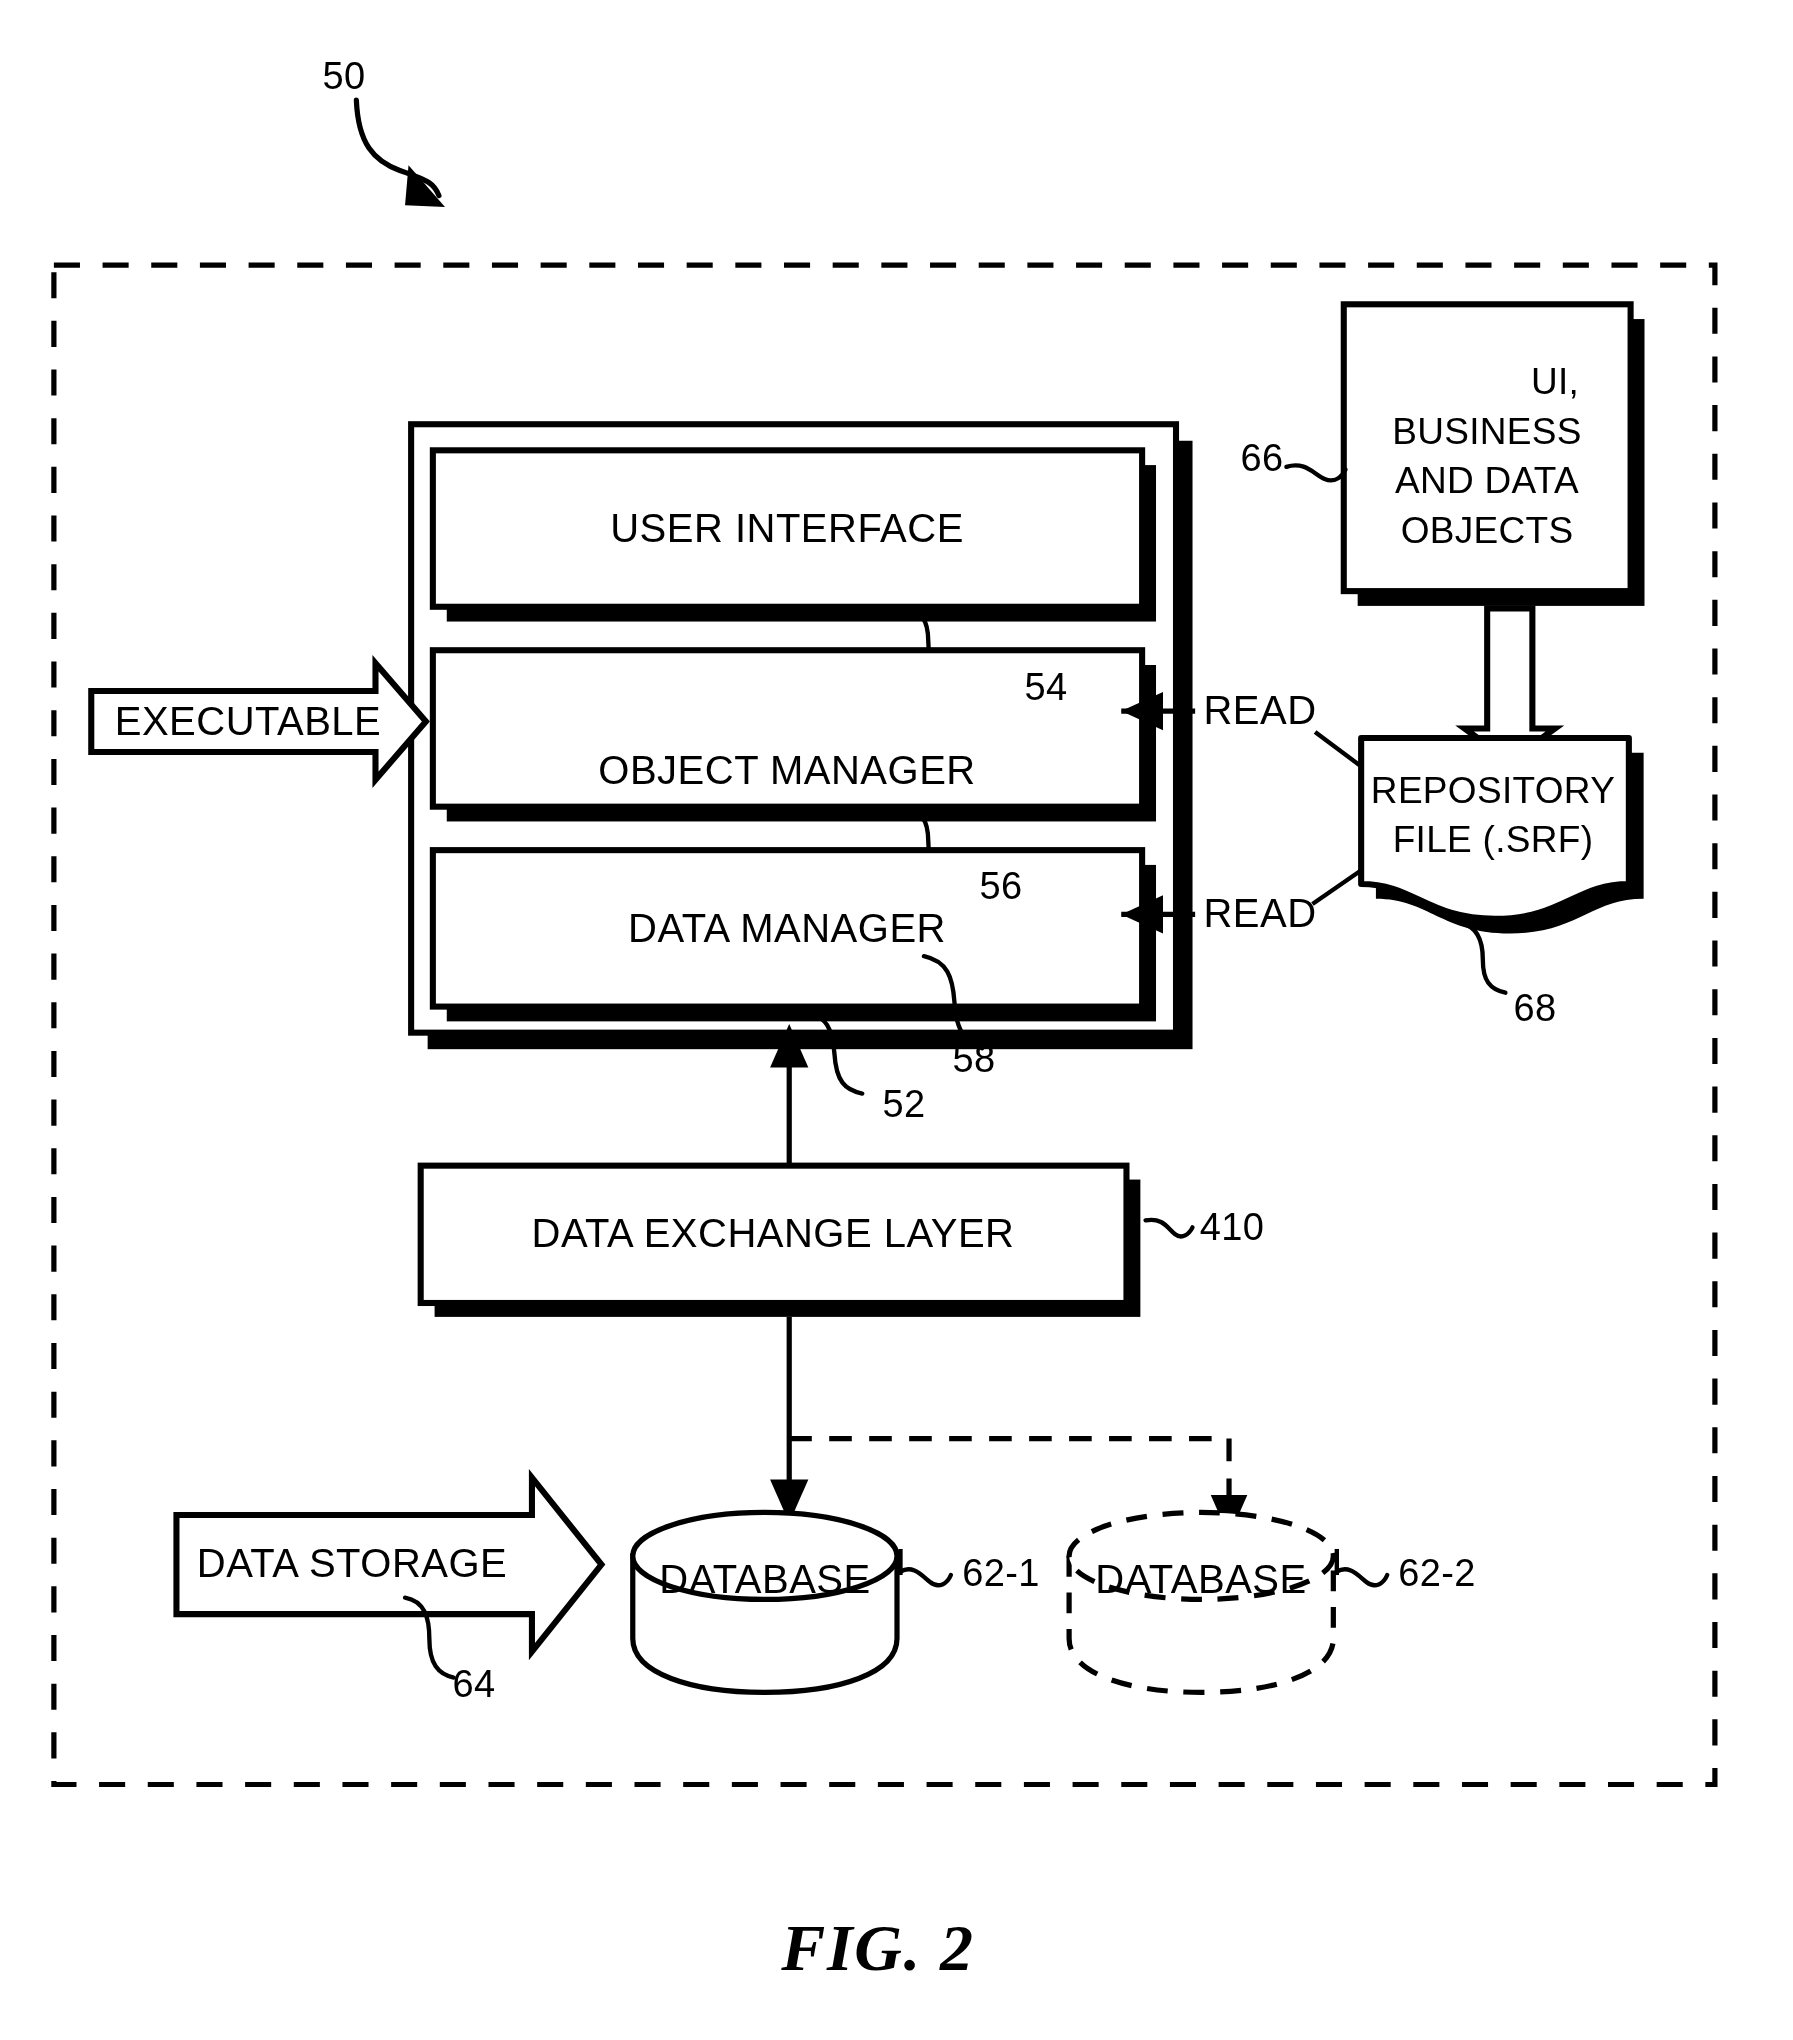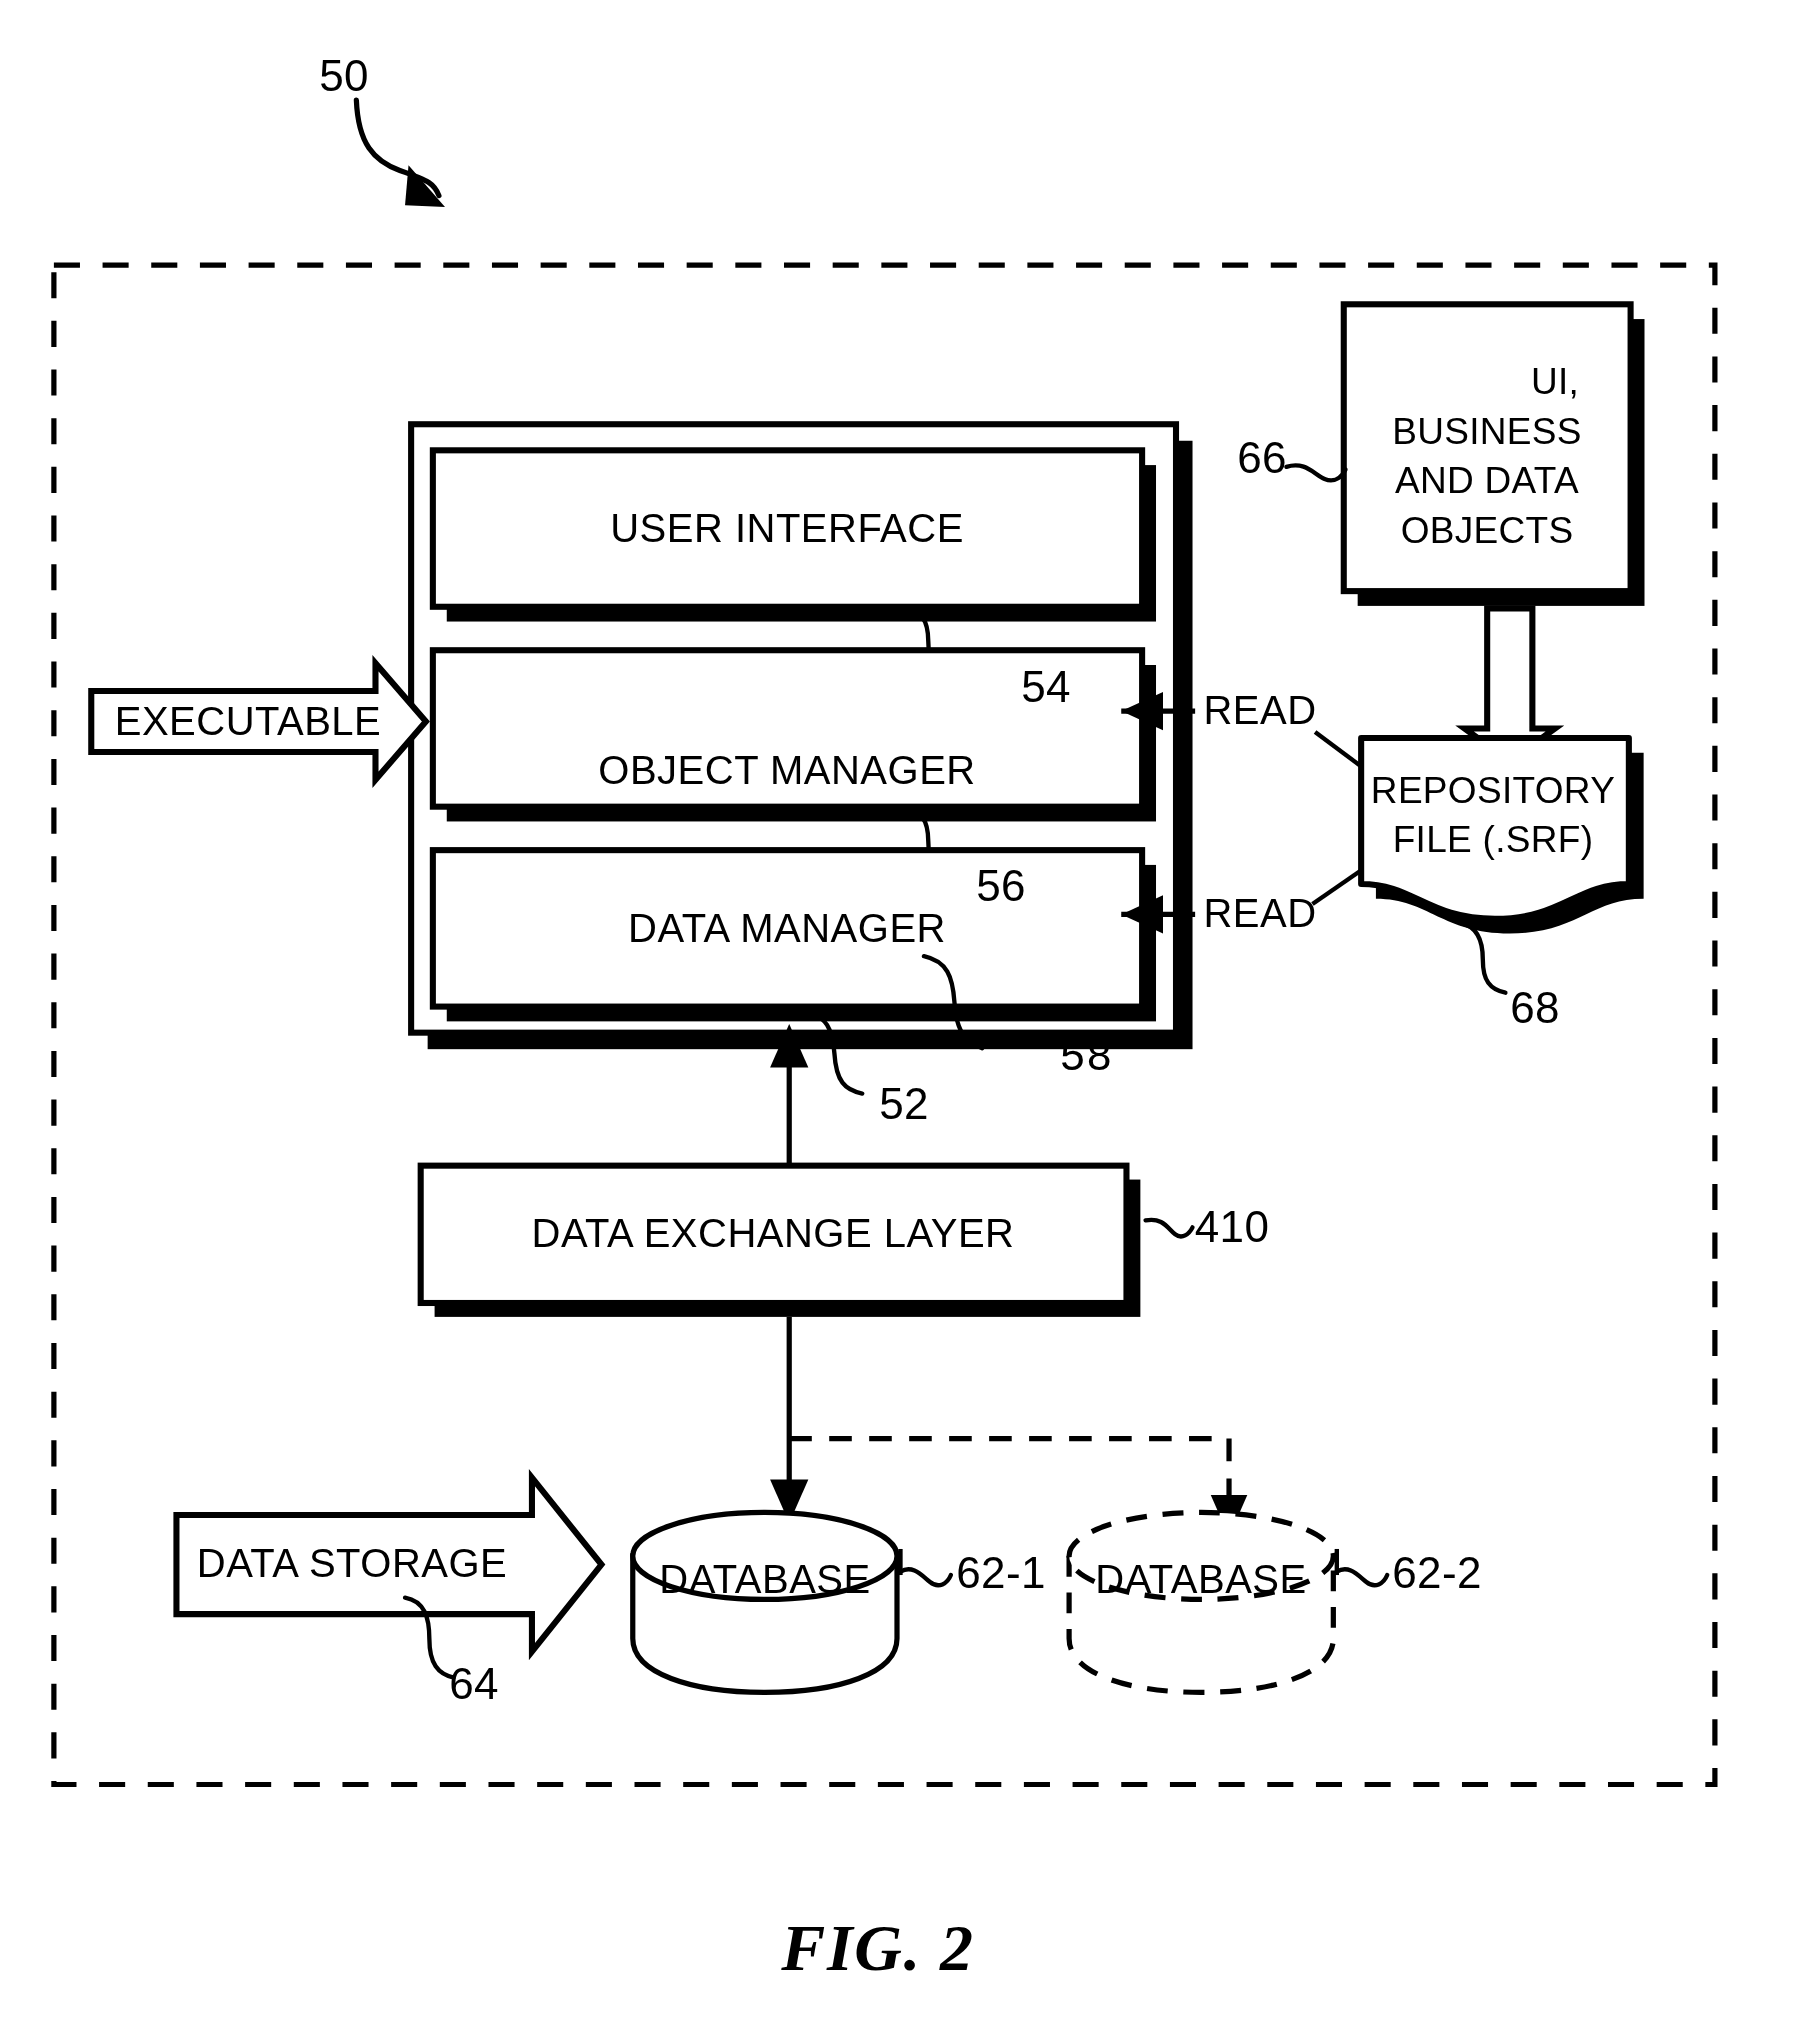--- a/index.html
+++ b/index.html
@@ -32,21 +32,21 @@
     color: #000;
     font-family: "Liberation Sans", sans-serif;
     white-space: pre;
     line-height: 1.18;
   }
   .center {
     text-align: center;
     transform: translate(-50%, -50%);
   }
   .ref {
-    font-size: 44px;
+    font-size: 38px;
     letter-spacing: 0.4px;
   }
   .boxlabel {
     font-size: 40px;
     letter-spacing: 0.5px;
   }
   .smalllabel {
     font-size: 37px;
     letter-spacing: 0.3px;
   }
@@ -160,21 +160,21 @@
 
   <div class="txt ref center" style="left:344px; top:76px;">50</div>
 
   <div class="txt boxlabel center" style="left:787px; top:529px;">USER INTERFACE</div>
   <div class="txt ref center" style="left:1046px; top:687px;">54</div>
 
   <div class="txt boxlabel center" style="left:787px; top:729px;margin-top:42px;">OBJECT MANAGER</div>
   <div class="txt ref center" style="left:1001px; top:886px;">56</div>
 
   <div class="txt boxlabel center" style="left:787px; top:929px;">DATA MANAGER</div>
-  <div class="txt ref center" style="left:1086px; top:1059px;font-family:Liberation Mono, monospace;">58</div>
+  <div class="txt ref center" style="left:974px; top:1059px;">58</div>
 
   <div class="txt ref center" style="left:904px; top:1104px;">52</div>
 
   <div class="txt boxlabel center" style="left:248px; top:722px;">EXECUTABLE</div>
 
   <div class="txt boxlabel center" style="left:1260px; top:711px;">READ</div>
   <div class="txt boxlabel center" style="left:1260px; top:914px;">READ</div>
 
   <div class="txt smalllabel center" style="left:1555px; top:382px;">UI,</div>
   <div class="txt smalllabel center" style="left:1487px; top:432px;">BUSINESS</div>

